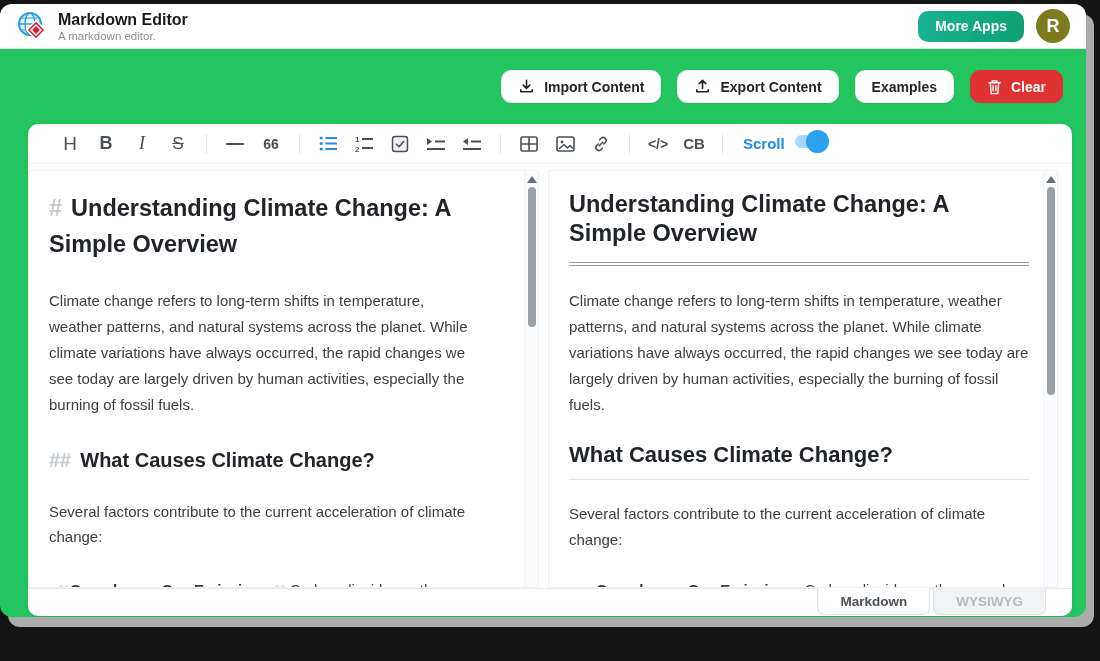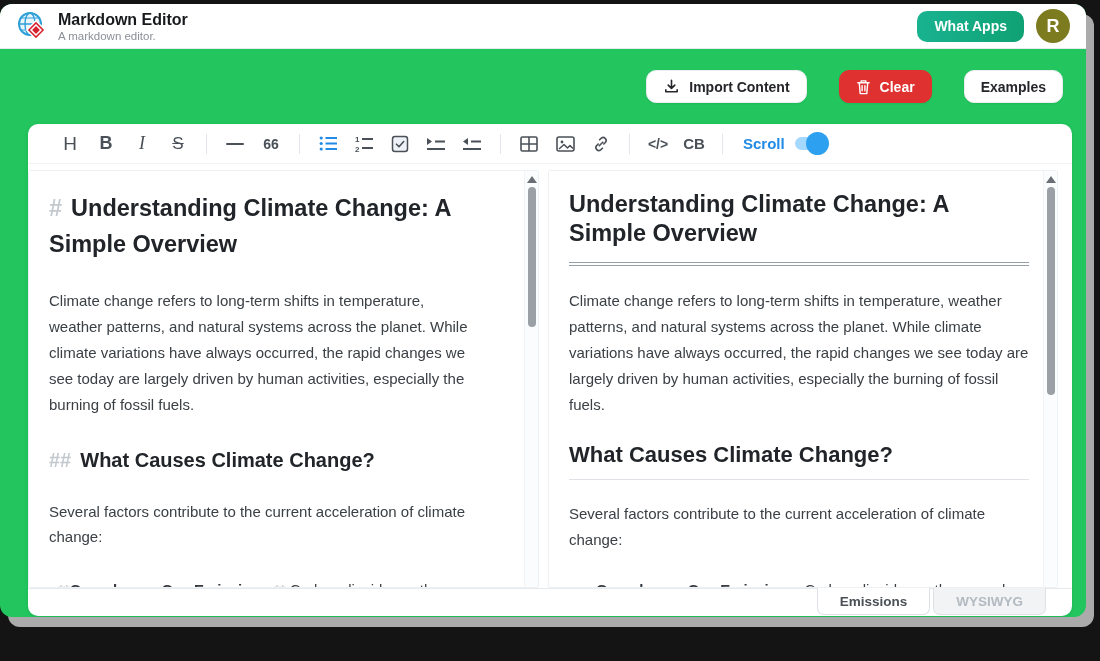--- a/index.html
+++ b/index.html
@@ -26,21 +26,21 @@
     color:#fff; font-weight:700; font-size:14px; font-family:inherit;
     padding:0 17px; height:31px; border-radius:10px;
   }
   .avatar {
     width:34px; height:34px; border-radius:50%; margin-left:12px;
     background:#7d7b20; color:#fff; font-weight:700; font-size:18px;
     display:flex; align-items:center; justify-content:center;
   }
 
   
-  .actions { display:flex; gap:32px; justify-content:flex-end; padding:21px 23px 0 0; }
+  .actions { display:flex; gap:16px; justify-content:flex-end; padding:21px 23px 0 0; }
   .btn {
     display:flex; align-items:center; gap:9px; cursor:pointer;
     background:#fff; border:1px solid #ebedf0; border-radius:10px;
     height:33px; padding:0 16px; font-family:inherit;
     font-size:14px; font-weight:600; color:#24262a;
     box-shadow:0 1px 2px rgba(0,0,0,.06);
   }
   .btn.danger { background:#e03131; border-color:#e03131; color:#fff; }
   .btn svg { display:block; }
 
@@ -59,21 +59,21 @@
   }
   .tg-h { font-size:19px; font-weight:500; }
   .tg-b { font-size:18px; font-weight:800; }
   .tg-i { font-size:18px; font-style:italic; font-family:"Liberation Serif", serif; }
   .tg-s { font-size:17px; font-weight:500; text-decoration:line-through; }
   .tg-quote { font-size:14px; font-weight:700; letter-spacing:0; }
   .tg-code { font-size:14px; font-weight:700; }
   .tg-cb { font-size:15px; font-weight:700; }
   .hr-glyph { width:18px; height:2px; background:#495057; border-radius:1px; }
   .tdiv { width:1px; height:20px; background:#e2e6ea; margin:0 10px; }
-  .scroll-wrap { display:flex; align-items:center; gap:10px; margin-left:10px; cursor:pointer; }
+  .scroll-wrap { display:flex; align-items:flex-start; gap:10px; margin-left:10px; cursor:pointer; }
   .scroll-label { color:#228be6; font-size:15px; font-weight:600; }
   .switch { width:30px; height:13px; background:#a5d8ff; border-radius:7px; position:relative; }
   .switch .knob { position:absolute; right:-4px; top:-5px; width:23px; height:23px; border-radius:50%; background:#2da1f0; }
 
   
   .content { flex:1; min-height:0; display:flex; gap:9px; padding:6px 14px 0 0; }
   .pane { border:1px solid #eef1f4; background:#fff; display:flex; overflow:hidden; border-radius:2px; }
   .pane-src { width:511px;gap:41px; }
   .pane-preview { flex:1; }
   .pane-inner { flex:1; min-width:0; overflow:hidden; padding:19px 14px 0 20px; }
@@ -136,39 +136,45 @@
       <line x1="3" y1="14" x2="25" y2="14" stroke="#2f9fd8" stroke-width="1.4"></line>
       <line x1="5" y1="8" x2="23" y2="8" stroke="#2f9fd8" stroke-width="1.2"></line>
       <line x1="5" y1="20" x2="23" y2="20" stroke="#2f9fd8" stroke-width="1.2"></line>
       <rect x="13.5" y="13.5" width="13" height="13" transform="rotate(45 20 20)" fill="#d6212f" stroke="#fff" stroke-width="1.5"></rect>
       <rect x="16.5" y="16.5" width="7" height="7" transform="rotate(45 20 20)" fill="none" stroke="#fff" stroke-width="1.5"></rect>
     </svg>
     <div class="title-wrap">
       <div class="app-title">Markdown Editor</div>
       <div class="app-subtitle">A markdown editor.</div>
     </div>
-    <button class="more-apps">What Apps</button>
+    <button class="more-apps">More Apps</button>
     <div class="avatar">R</div>
   </div>
 
   <div class="actions">
     <button class="btn">
       <svg width="17" height="17" viewBox="0 0 18 18">
         <path d="M9 2.5v8 M5.5 7.5 L9 11 L12.5 7.5 M3 12.5 v2 h12 v-2" fill="none" stroke="#24262a" stroke-width="1.7" stroke-linecap="round" stroke-linejoin="round"></path>
       </svg>
       <span>Import Content</span>
     </button>
+    <button class="btn">
+      <svg width="17" height="17" viewBox="0 0 18 18">
+        <path d="M9 11 v-8 M5.5 6 L9 2.5 L12.5 6 M3 12.5 v2 h12 v-2" fill="none" stroke="#24262a" stroke-width="1.7" stroke-linecap="round" stroke-linejoin="round"></path>
+      </svg>
+      <span>Export Content</span>
+    </button>
+    <button class="btn">
+      <span>Examples</span>
+    </button>
     <button class="btn danger">
       <svg width="15" height="16" viewBox="0 0 15 17">
         <path d="M1.5 4 h12 M5 4 v-2 h5 v2 M3 4 l1 11.5 h7 l1-11.5 M6 7 v5.5 M9 7 v5.5" fill="none" stroke="#fff" stroke-width="1.5" stroke-linecap="round" stroke-linejoin="round"></path>
       </svg>
       <span>Clear</span>
-    </button>
-    <button class="btn">
-      <span>Examples</span>
     </button>
   </div>
 
   <div class="editor">
 
     <div class="fmt-toolbar">
       <button class="tbtn tg-h">H</button>
       <button class="tbtn tg-b">B</button>
       <button class="tbtn tg-i">I</button>
       <button class="tbtn tg-s">S</button>
@@ -281,19 +287,19 @@
         <div class="scrollbar">
           <div class="sb-up"></div>
           <div class="sb-thumb"></div>
         </div>
       </div>
 
     </div>
 
     <div class="bottombar">
       <div class="tabs">
-        <button class="tab">Emissions</button>
+        <button class="tab">Markdown</button>
         <button class="tab inactive">WYSIWYG</button>
       </div>
     </div>
 
   </div>
 </div>
 
 </body></html>

